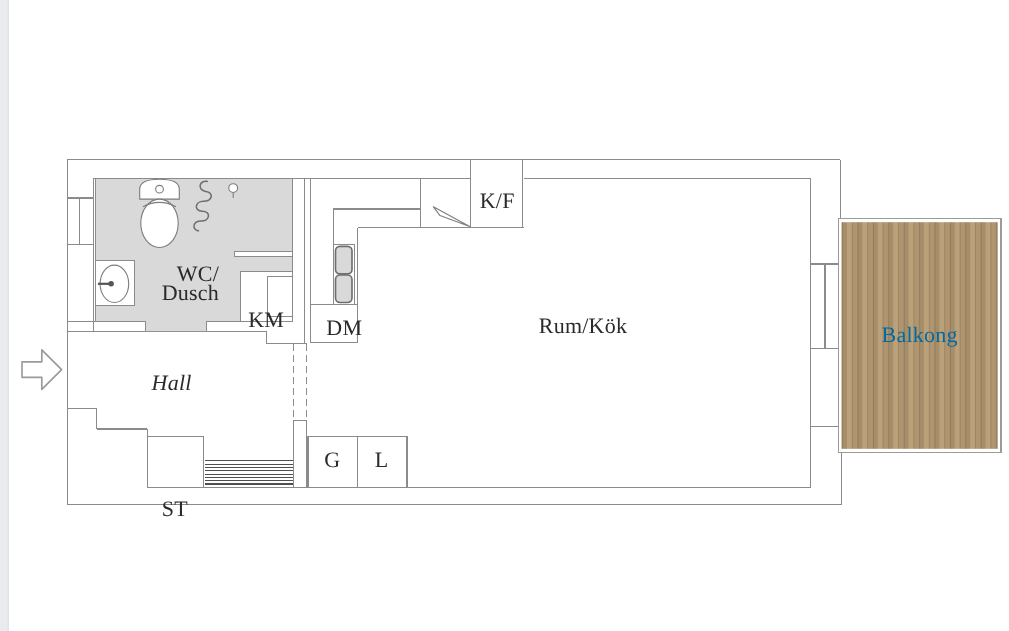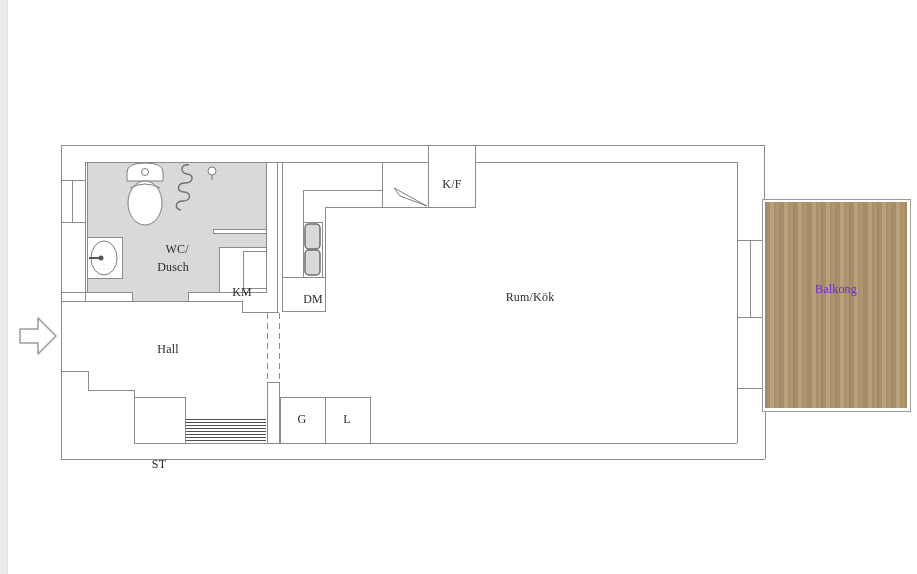--- a/index.html
+++ b/index.html
@@ -8,21 +8,21 @@
     background:#ffffff; overflow:hidden;
     font-family:"Liberation Serif", serif;
   }
   .left-strip {
     position:absolute; left:0; top:0; width:7px; height:574px;
     background:#e9ebee; border-right:1px solid #dde0e4;
   }
   svg.plan { position:absolute; left:0; top:0; }
   .lbl {
     position:absolute; transform:translate(-50%,-50%);
-    font-size:12px; color:#2a2a2a; white-space:nowrap; letter-spacing:0.2px;
+    font-size:20px; color:#2a2a2a; white-space:nowrap; letter-spacing:0.2px;
   }
   .lbl.two-line { text-align:right; line-height:18px; }
 </style>
 </head>
 <body>
 
 <div class="canvas">
   <div class="left-strip"></div>
 
   <svg class="plan" width="917" height="574" viewBox="0 0 917 574">
@@ -101,18 +101,18 @@
   </svg>
 
   <div class="lbl two-line" style="left:173px; top:258px;">
     <div>WC/</div>
     <div>Dusch</div>
   </div>
   <div class="lbl" style="left:242px; top:268px;margin-top:24px;">KM</div>
   <div class="lbl" style="left:313px; top:299px;">DM</div>
   <div class="lbl" style="left:452px; top:184px;">K/F</div>
   <div class="lbl" style="left:530px; top:297px;">Rum/Kök</div>
-  <div class="lbl" style="left:168px; top:349px;">Hall</div>
+  <div class="lbl" style="left:156px; top:349px;font-style:italic;">Hall</div>
   <div class="lbl" style="left:159px; top:420px;margin-top:44px;">ST</div>
   <div class="lbl" style="left:302px; top:419px;">G</div>
   <div class="lbl" style="left:347px; top:419px;">L</div>
-  <div class="lbl" style="left:836px; top:289px; color:#6d28d9;">Balkong</div>
+  <div class="lbl" style="left:836px; top:305px; color:#0369a1;">Balkong</div>
 </div>
 
 </body></html>

